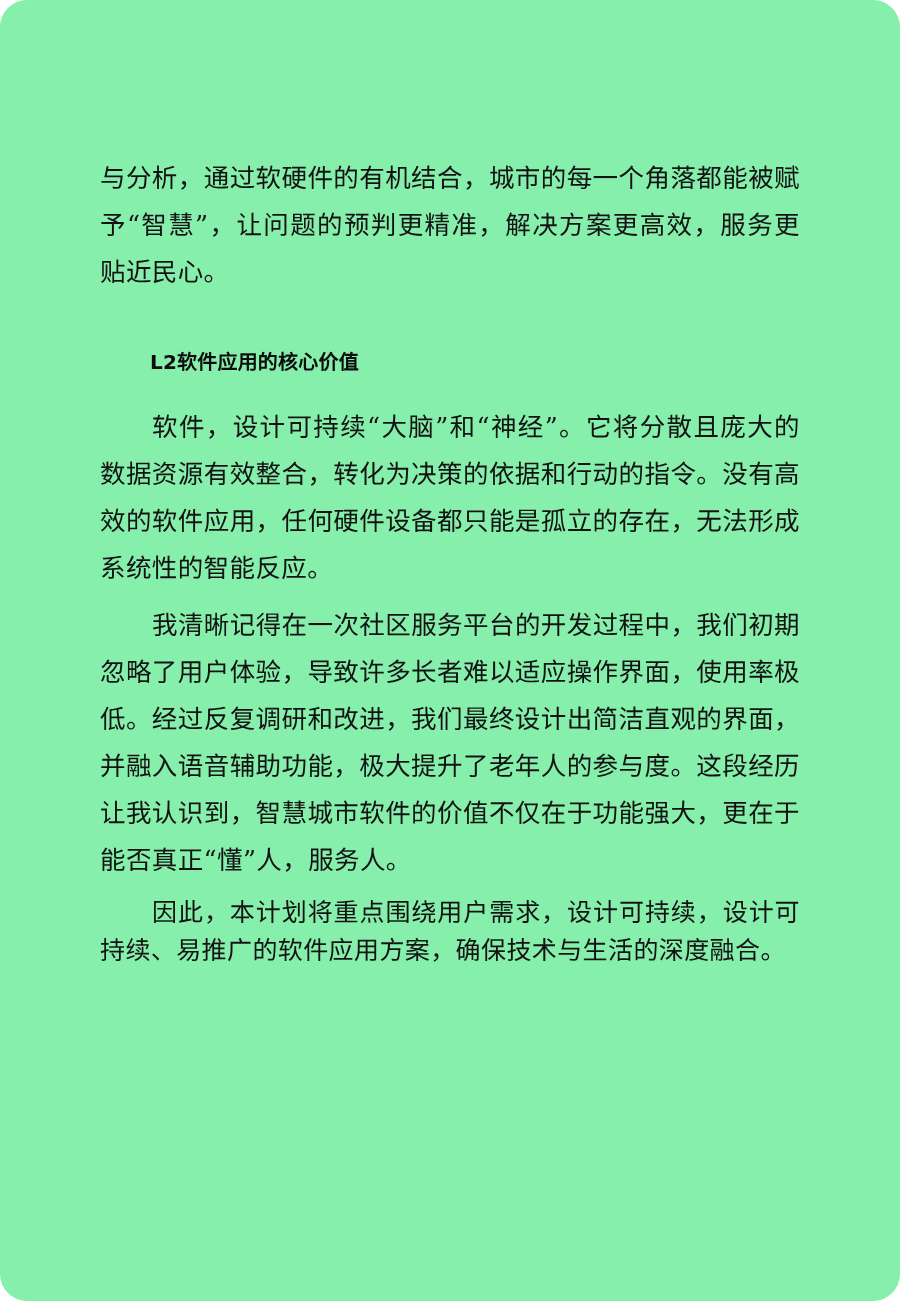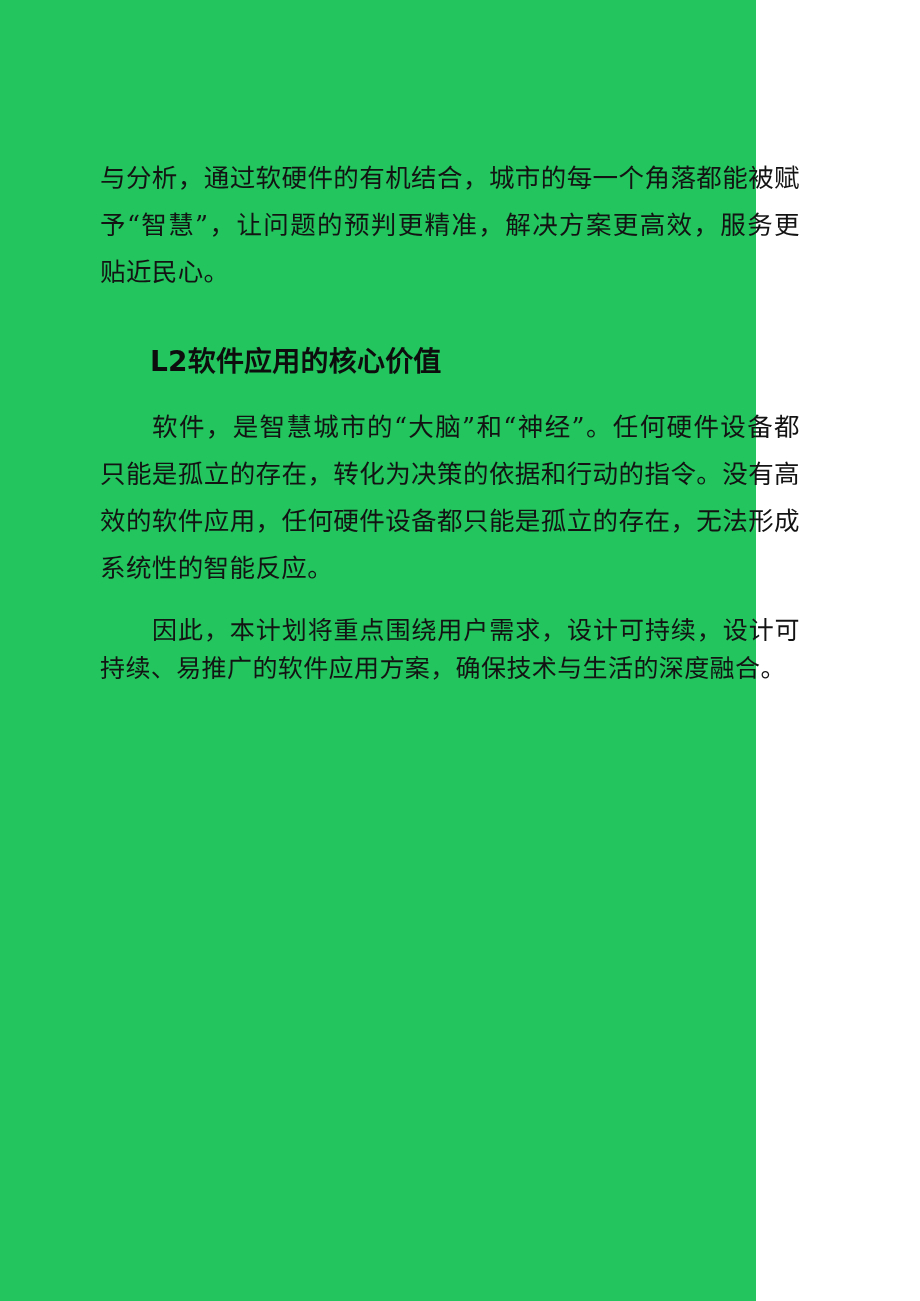--- a/index.html
+++ b/index.html
@@ -12,24 +12,25 @@
     width: 920px;
     height: 1301px;
     overflow: hidden;
     font-family: "DejaVu Serif", "Liberation Serif", serif;
     color: #1a1a1a;
     -webkit-font-smoothing: antialiased;
   }
 
   .page {
     position: relative;
-    width: 756px;
+    width: 900px;
     height: 1301px;
-    background: #22c55e;
+    background: #86efac;
     box-sizing: border-box;
+    border-radius: 27px;
   }
 
   .content {
     position: absolute;
     left: 100px;
     top: 155px;
     width: 700px;
   }
 
   
@@ -55,21 +56,21 @@
   }
 
   
   .gap-sm  { height: 10px; }
   .gap-md  { height: 22px; }
   .gap-lg  { height: 36px; }
 
   
   .heading {
     font-family: "DejaVu Sans", "Liberation Sans", sans-serif;
-    font-size: 28px;
+    font-size: 20px;
     font-weight: bold;
     line-height: 40px;
     color: #0d0d0d;
     margin: 0;
     padding-left: 50px;
     letter-spacing: 0.2px;
     white-space: nowrap;
   }
 
   
@@ -88,23 +89,24 @@
 
     <div class="gap-sm"></div>
 
 
     <div class="gap-lg"></div>
 
     <h2 class="heading">L2软件应用的核心价值</h2>
 
     <div class="gap-md"></div>
 
-    <p class="para indent">软件，是智慧城市的“大脑”和“神经”。任何硬件设备都只能是孤立的存在，转化为决策的依据和行动的指令。没有高效的软件应用，任何硬件设备都只能是孤立的存在，无法形成系统性的智能反应。</p>
+    <p class="para indent">软件，设计可持续“大脑”和“神经”。它将分散且庞大的数据资源有效整合，转化为决策的依据和行动的指令。没有高效的软件应用，任何硬件设备都只能是孤立的存在，无法形成系统性的智能反应。</p>
 
     <div class="gap-sm"></div>
 
+    <p class="para indent">我清晰记得在一次社区服务平台的开发过程中，我们初期忽略了用户体验，导致许多长者难以适应操作界面，使用率极低。经过反复调研和改进，我们最终设计出简洁直观的界面，并融入语音辅助功能，极大提升了老年人的参与度。这段经历让我认识到，智慧城市软件的价值不仅在于功能强大，更在于能否真正“懂”人，服务人。</p>
 
     <div class="gap-sm"></div>
 
     <p class="para indent tight">因此，本计划将重点围绕用户需求，设计可持续，设计可持续、易推广的软件应用方案，确保技术与生活的深度融合。</p>
 
   </div>
 </div>
 
 </body></html>

